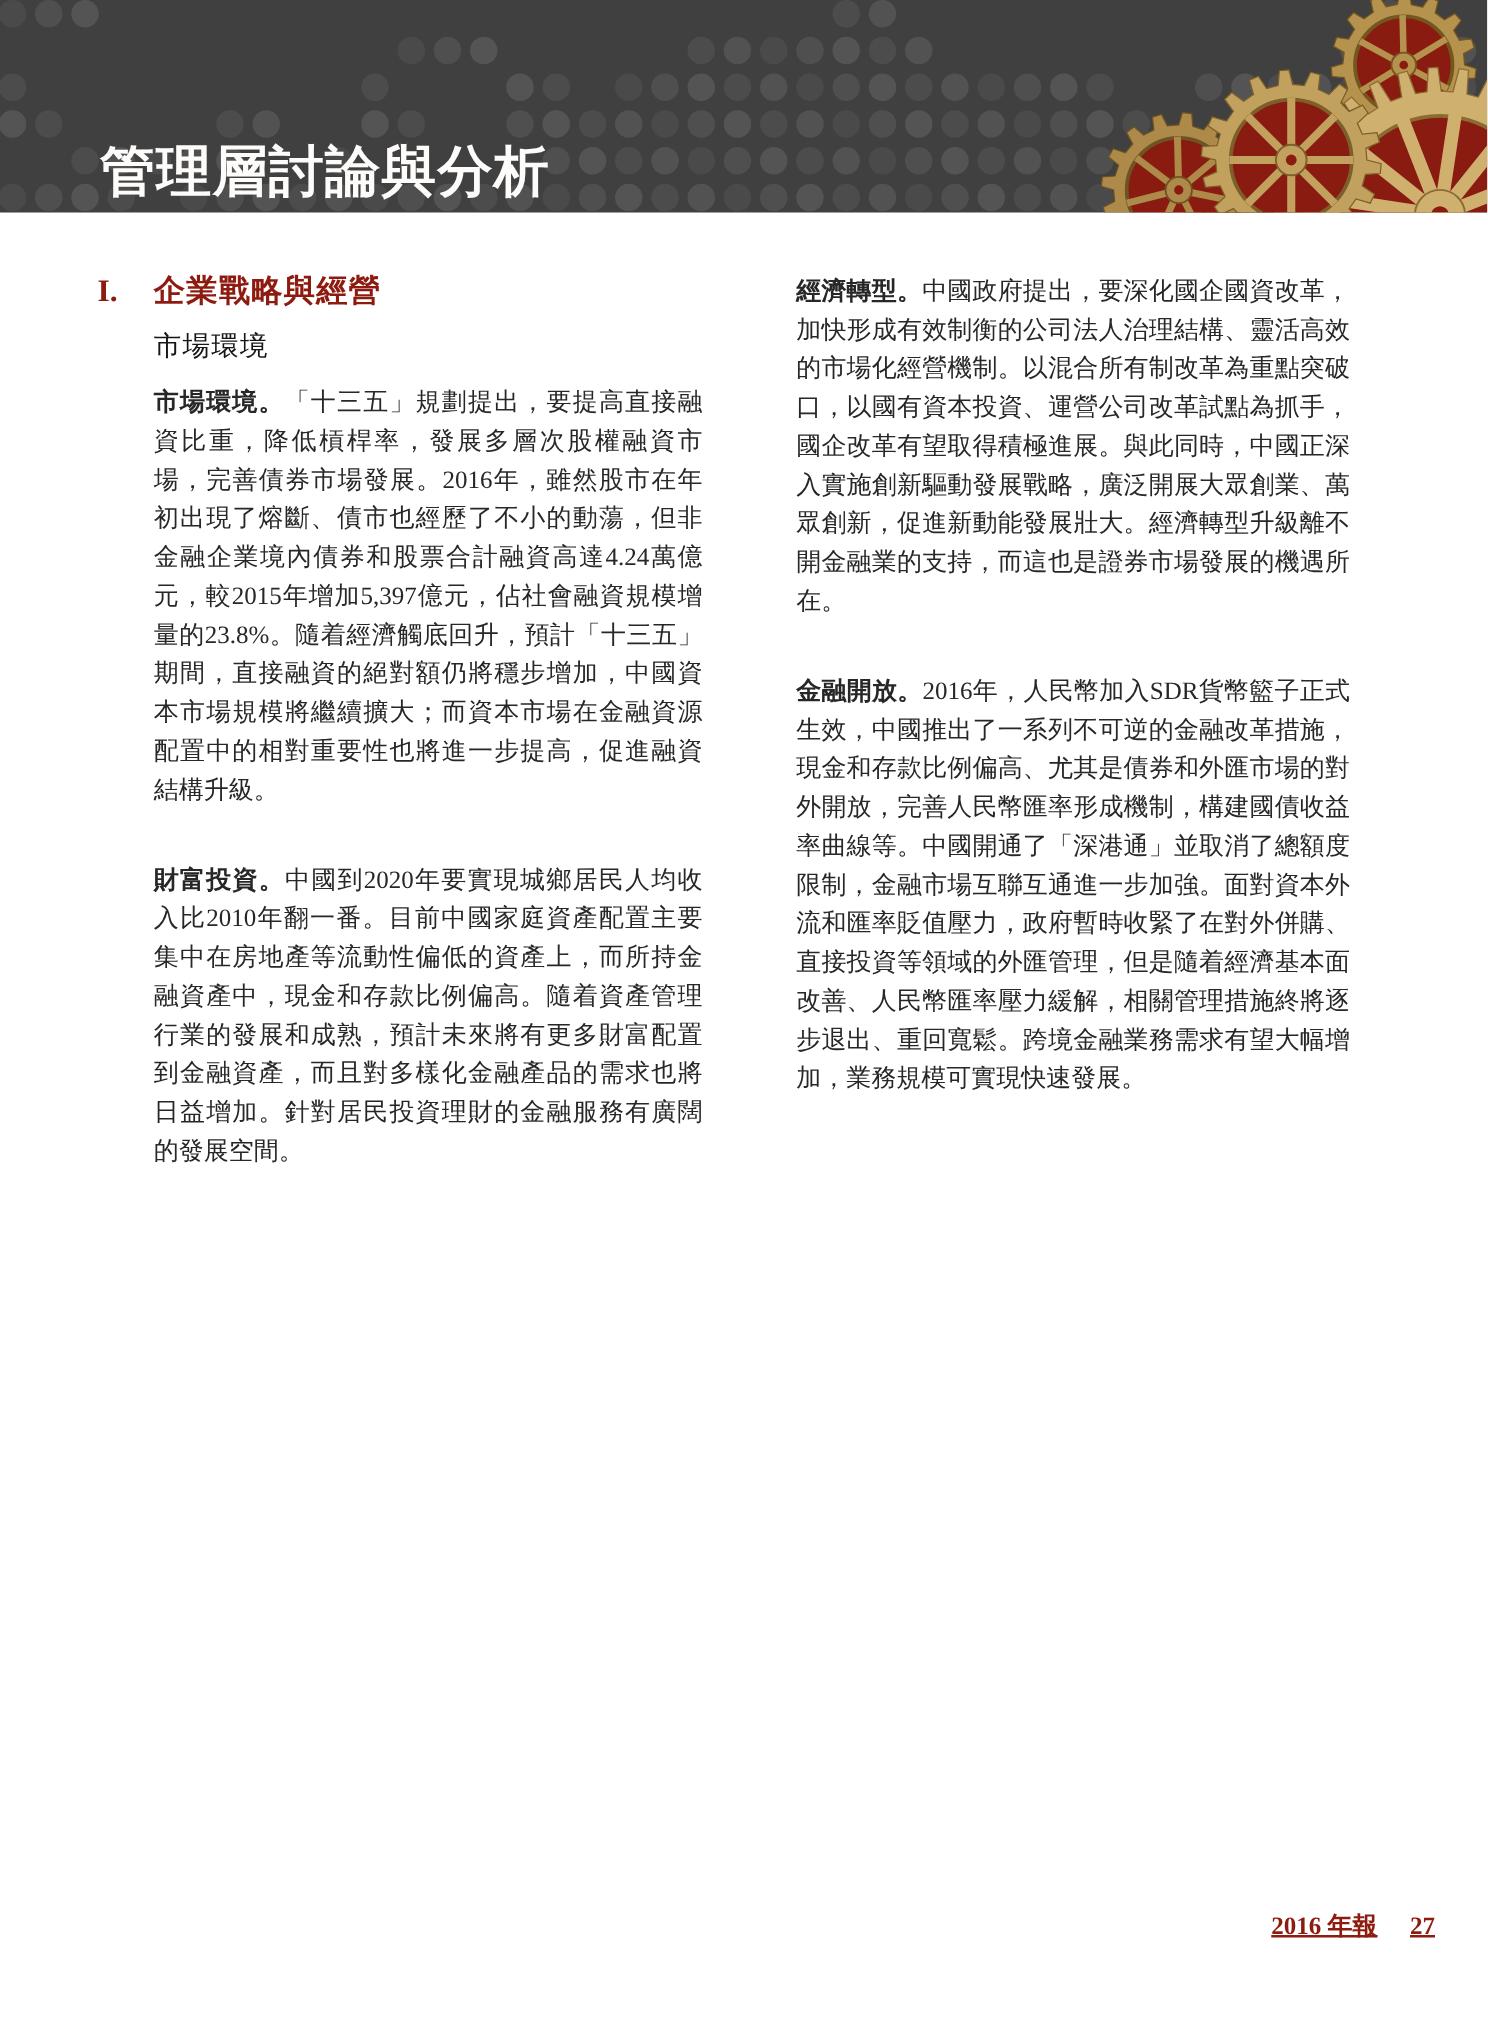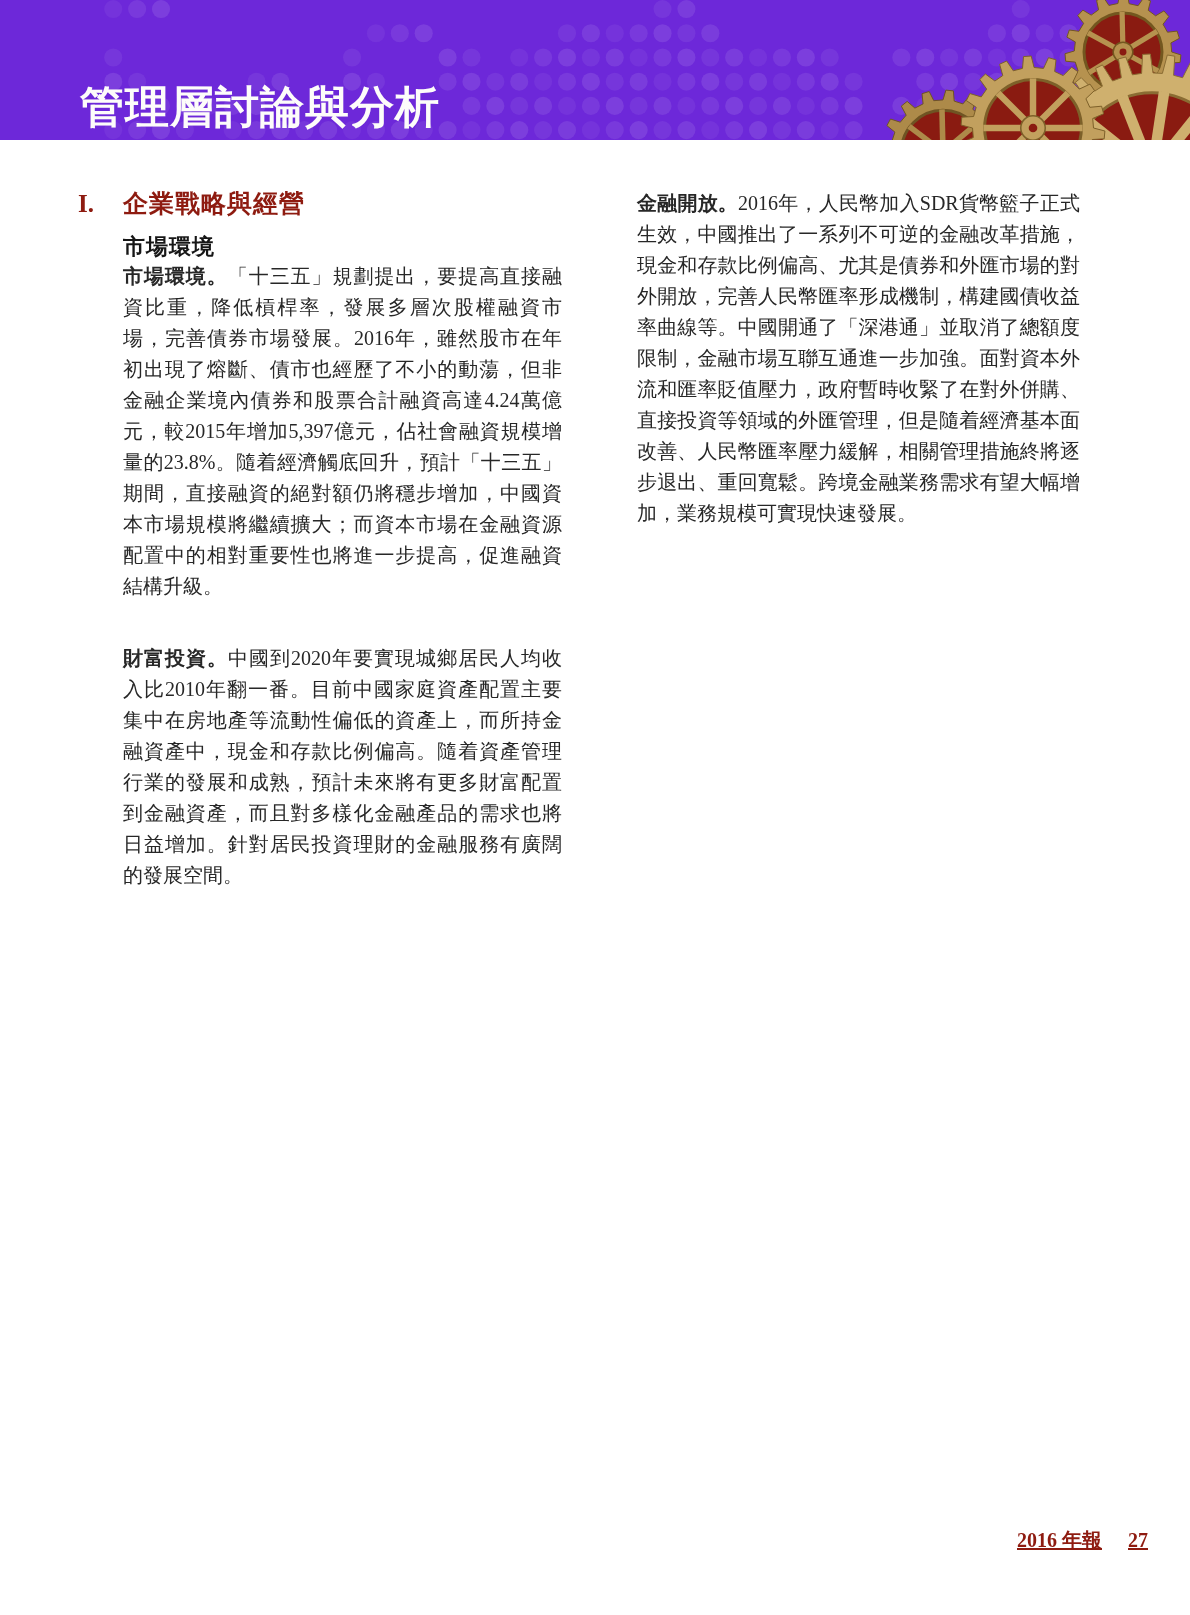--- a/index.html
+++ b/index.html
@@ -1,37 +1,37 @@
 <!DOCTYPE html>
 <html><head>
 <meta charset="utf-8">
 <style>
   html,body { margin:0; padding:0; background:#ffffff; }
   .page {
     position:relative; width:1190px; height:1615px; background:#ffffff;
     font-family:"Liberation Serif","DejaVu Serif",serif; overflow:hidden;
   }
   
-  .banner { position:relative; height:140px; background:#6d28d9; overflow:hidden; }
+  .banner { position:relative; height:170px; background:#404040; overflow:hidden; }
   .dots   { position:absolute; left:0; top:0; width:100%; height:100%; display:block; }
   .gears  { position:absolute; right:0; top:0; width:340px; height:170px; display:block; }
   .banner-title {
     position:absolute; left:80px; bottom:8px; margin:0;
     color:#fdfcfa; font-size:44px; line-height:1.1; font-weight:700; letter-spacing:1px;
     white-space:nowrap;
   }
   
   .content {
     display:grid; grid-template-columns:484px 443px; column-gap:75px;
     padding:48px 0 0 78px;
   }
   .section-heading { display:flex; color:#8e1b10; font-size:25px; line-height:32px; font-weight:700; letter-spacing:1px; }
   .numeral { width:45px; flex:0 0 45px; letter-spacing:0; }
   .indent { margin-left:45px; }
-  .subheading { margin:13px 0 0 0; font-size:22px; line-height:28px; font-weight:700; color:#161616; letter-spacing:1px; }
+  .subheading { margin:13px 0 16px 0; font-size:22px; line-height:28px; font-weight:400; color:#161616; letter-spacing:1px; }
   p.body-para {
     margin:0 0 41px 0; font-size:20px; line-height:31px; color:#272727;
     text-align:justify; text-justify:inter-ideograph;
   }
   .indent .first-para { margin-top:21px; }
   .lead { font-weight:700; }
   
   .page-footer {
     position:absolute; top:1527px; right:42px;
     color:#8e1b10; font-size:20px; font-weight:700; white-space:nowrap;text-decoration:underline;
@@ -268,20 +268,21 @@
         <h3 class="subheading">市場環境</h3>
 
 
         <p class="body-para"><span class="lead">市場環境。</span><span>「十三五」規劃提出，要提高直接融資比重，降低槓桿率，發展多層次股權融資市場，完善債券市場發展。2016年，雖然股市在年初出現了熔斷、債市也經歷了不小的動蕩，但非金融企業境內債券和股票合計融資高達4.24萬億元，較2015年增加5,397億元，佔社會融資規模增量的23.8%。隨着經濟觸底回升，預計「十三五」期間，直接融資的絕對額仍將穩步增加，中國資本市場規模將繼續擴大；而資本市場在金融資源配置中的相對重要性也將進一步提高，促進融資結構升級。</span></p>
 
         <p class="body-para"><span class="lead">財富投資。</span><span>中國到2020年要實現城鄉居民人均收入比2010年翻一番。目前中國家庭資產配置主要集中在房地產等流動性偏低的資產上，而所持金融資產中，現金和存款比例偏高。隨着資產管理行業的發展和成熟，預計未來將有更多財富配置到金融資產，而且對多樣化金融產品的需求也將日益增加。針對居民投資理財的金融服務有廣闊的發展空間。</span></p>
       </div>
     </div>
 
     <div class="col-right">
+      <p class="body-para"><span class="lead">經濟轉型。</span><span>中國政府提出，要深化國企國資改革，加快形成有效制衡的公司法人治理結構、靈活高效的市場化經營機制。以混合所有制改革為重點突破口，以國有資本投資、運營公司改革試點為抓手，國企改革有望取得積極進展。與此同時，中國正深入實施創新驅動發展戰略，廣泛開展大眾創業、萬眾創新，促進新動能發展壯大。經濟轉型升級離不開金融業的支持，而這也是證券市場發展的機遇所在。</span></p>
 
       <p class="body-para"><span class="lead">金融開放。</span><span>2016年，人民幣加入SDR貨幣籃子正式生效，中國推出了一系列不可逆的金融改革措施，現金和存款比例偏高、尤其是債券和外匯市場的對外開放，完善人民幣匯率形成機制，構建國債收益率曲線等。中國開通了「深港通」並取消了總額度限制，金融市場互聯互通進一步加強。面對資本外流和匯率貶值壓力，政府暫時收緊了在對外併購、直接投資等領域的外匯管理，但是隨着經濟基本面改善、人民幣匯率壓力緩解，相關管理措施終將逐步退出、重回寬鬆。跨境金融業務需求有望大幅增加，業務規模可實現快速發展。</span></p>
     </div>
 
   </main>
 
   <footer class="page-footer">
     <span class="report-label">2016 年報</span><span class="page-number">27</span>
   </footer>
 

